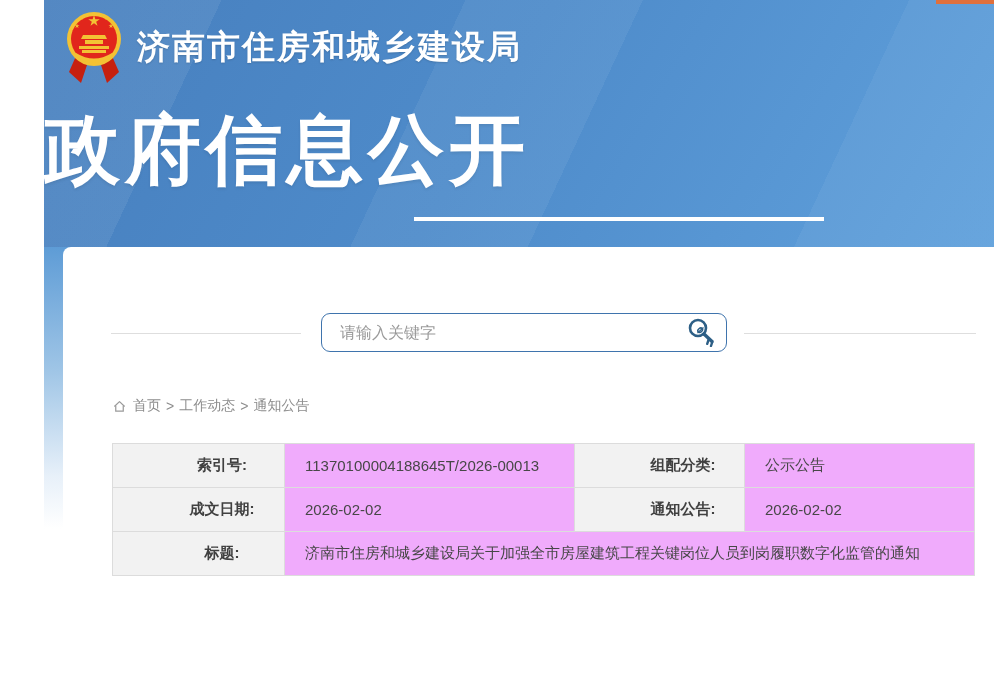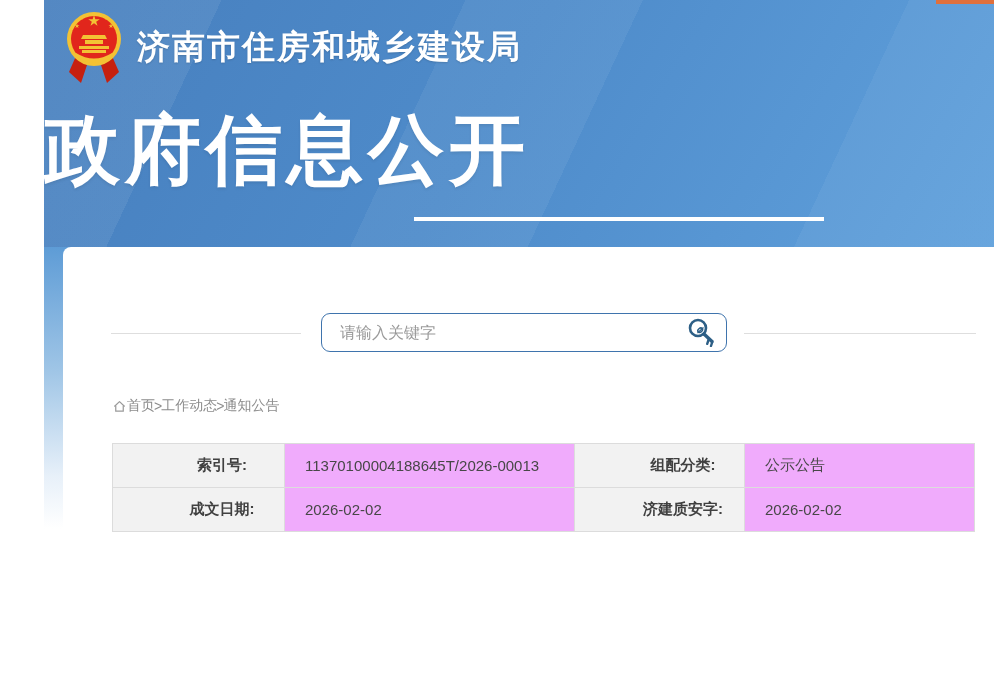--- a/index.html
+++ b/index.html
@@ -37,21 +37,21 @@
 
   .search-box { position:absolute; left:258px; top:66px; width:406px; height:39px; }
   .search-input { width:100%; height:100%; border:1px solid #3f74ad; border-radius:9px;
     font-size:16px; color:#333; padding:0 48px 0 18px; outline:none;
     font-family:"Liberation Sans","DejaVu Sans",sans-serif; background:#fff; }
   .search-input::placeholder { color:#9a9a9a; }
   .search-btn { position:absolute; right:6px; top:4px; width:36px; height:31px;
     background:transparent; border:none; cursor:pointer; padding:0; }
 
   .breadcrumb { position:absolute; left:49px; top:150px; display:flex; align-items:center;
-    font-size:14px; color:#8c8c8c; }
+    gap:6px; font-size:14px; color:#8c8c8c; }
   .breadcrumb a { color:#8c8c8c; text-decoration:none; cursor:pointer; }
   .crumb-sep { margin:0 -1px; }
 
   .info-table { position:absolute; left:49px; top:196px; width:862px;
     border-collapse:collapse; table-layout:fixed; }
   .info-table td { border:1px solid #dcdcdc; height:44px; font-size:15px; vertical-align:middle;padding-left:47px; }
   .info-table td.lbl { background:#f2f2f2; font-weight:bold; color:#404040; text-align:center; }
   .info-table td.val { background:#f0abfc; color:#474747; text-align:left; padding-left:20px; }
 </style>
 </head>
@@ -127,19 +127,23 @@
       <tbody>
         <tr>
           <td class="lbl">索引号:</td>
           <td class="val">11370100004188645T/2026-00013</td>
           <td class="lbl">组配分类:</td>
           <td class="val">公示公告</td>
         </tr>
         <tr>
           <td class="lbl">成文日期:</td>
           <td class="val">2026-02-02</td>
-          <td class="lbl">济建质安字:</td>
+          <td class="lbl">通知公告:</td>
           <td class="val">2026-02-02</td>
+        </tr>
+        <tr>
+          <td class="lbl">标题:</td>
+          <td class="val" colspan="3">济南市住房和城乡建设局关于加强全市房屋建筑工程关键岗位人员到岗履职数字化监管的通知</td>
         </tr>
       </tbody>
     </table>
   </main>
 </div>
 
 </body></html>

